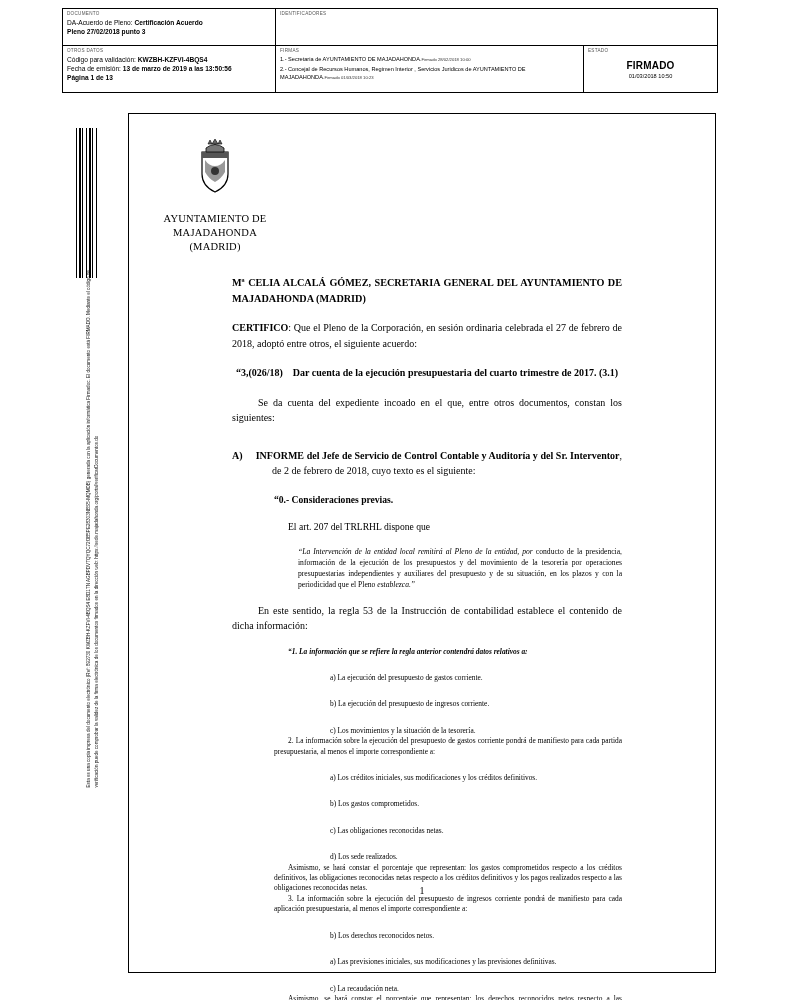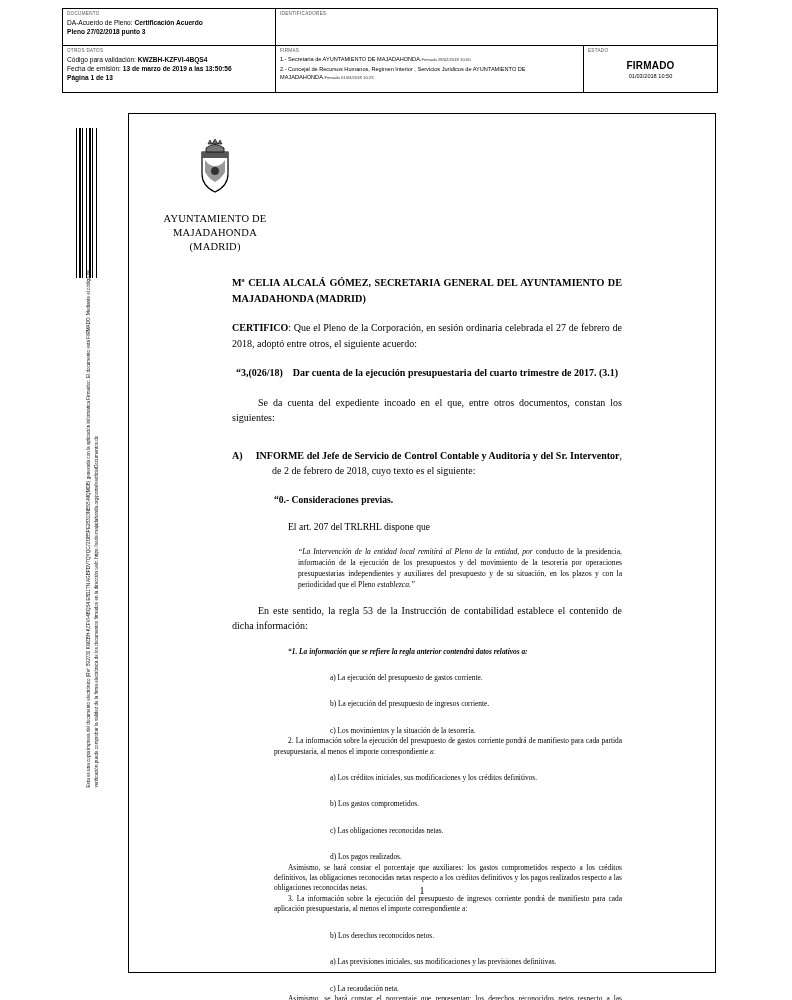--- a/index.html
+++ b/index.html
@@ -326,22 +326,22 @@
   <p class="p-reg">“1. La información que se refiere la regla anterior contendrá datos relativos a:</p>
 
   <div class="small-block">
     <p class="lvl2">a) La ejecución del presupuesto de gastos corriente.</p>
     <p class="lvl2">b) La ejecución del presupuesto de ingresos corriente.</p>
     <p class="lvl2">c) Los movimientos y la situación de la tesorería.</p>
     <p class="ind">2. La información sobre la ejecución del presupuesto de gastos corriente pondrá de manifiesto para cada partida presupuestaria, al menos el importe correspondiente a:</p>
     <p class="lvl2">a) Los créditos iniciales, sus modificaciones y los créditos definitivos.</p>
     <p class="lvl2">b) Los gastos comprometidos.</p>
     <p class="lvl2">c) Las obligaciones reconocidas netas.</p>
-    <p class="lvl2">d) Los pagos realizados.</p>
-    <p class="ind">Asimismo, se hará constar el porcentaje que auxiliares: los gastos comprometidos respecto a los créditos definitivos, las obligaciones reconocidas netas respecto a los créditos definitivos y los pagos realizados respecto a las obligaciones reconocidas netas.</p>
+    <p class="lvl2">d) Los sede realizados.</p>
+    <p class="ind">Asimismo, se hará constar el porcentaje que representan: los gastos comprometidos respecto a los créditos definitivos, las obligaciones reconocidas netas respecto a los créditos definitivos y los pagos realizados respecto a las obligaciones reconocidas netas.</p>
     <p class="ind">3. La información sobre la ejecución del presupuesto de ingresos corriente pondrá de manifiesto para cada aplicación presupuestaria, al menos el importe correspondiente a:</p>
     <p class="lvl2">b) Los derechos reconocidos netos.</p>
     <p class="lvl2">a) Las previsiones iniciales, sus modificaciones y las previsiones definitivas.</p>
     <p class="lvl2">c) La recaudación neta.</p>
     <p class="ind">Asimismo, se hará constar el porcentaje que representan: los derechos reconocidos netos respecto a las previsiones definitivas y la recaudación neta respecto a los derechos reconocidos netos.</p>
   </div>
 
 </div>
 
 <div class="page-number">1</div>

